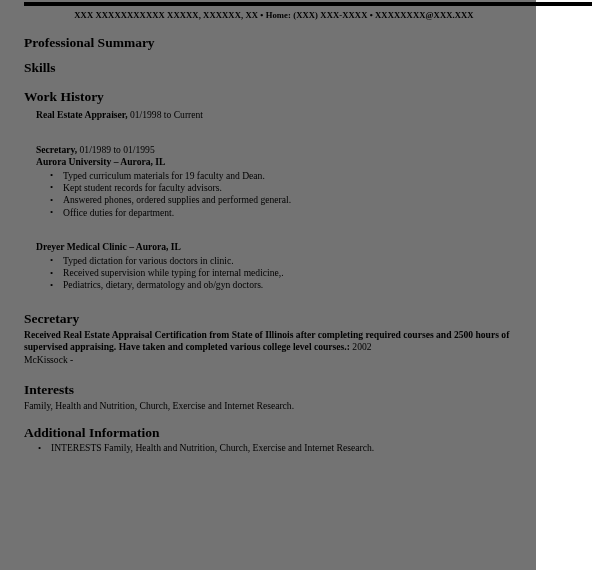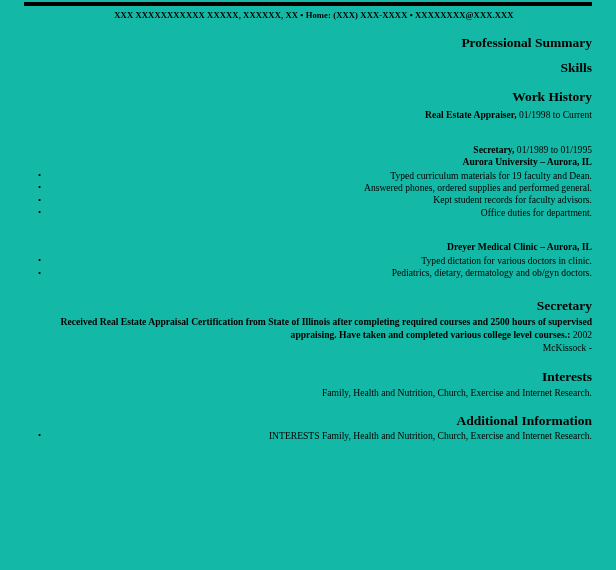--- a/index.html
+++ b/index.html
@@ -10,23 +10,23 @@
   }
   body {
     width: 616px;
     height: 570px;
     font-family: "Liberation Serif", "DejaVu Serif", serif;
     color: #000000;
     overflow: hidden;
   }
   .page {
     position: relative;
-    width: 616px;
+    width: 536px;
     height: 570px;
-    background: #14b8a6;
+    background: #737373;
     box-sizing: border-box;
   }
   .top-rule {
     position: absolute;
     top: 2px;
     left: 24px;
     width: 568px;
     height: 4px;
     background: #000000;
   }
@@ -42,37 +42,36 @@
     text-align: center;
     font-size: 8.6px;
     font-weight: bold;
     letter-spacing: 0.1px;
     line-height: 12px;
     white-space: nowrap;
     margin: 0 0 0 12px;
   }
   .section {
     margin: 0;
-    text-align: right;
   }
   .section-heading {
     font-size: 13.5px;
     font-weight: bold;
     line-height: 16px;
     margin: 0;
     padding: 0;
   }
   .sec-prof { margin-top: 14px; }
   .sec-skills { margin-top: 9px; }
   .sec-work { margin-top: 13px; }
   .sec-edu { margin-top: 19px; }
   .sec-int { margin-top: 15px; }
   .sec-addl { margin-top: 13px; }
 
-  .job { margin: 0; }
+  .job { margin: 12px; }
   .job-first { margin-top: 4px; }
   .job-gap { margin-top: 22px; }
   .job-title {
     font-size: 9.6px;
     font-weight: bold;
     line-height: 12.5px;
     margin: 0;
   }
   .job-title .dates {
     font-weight: normal;
@@ -154,30 +153,31 @@
       </div>
 
       <div class="job job-gap">
         <div class="job-title">
           <span>Secretary,</span>
           <span class="dates">01/1989 to 01/1995</span>
         </div>
         <div class="job-company">Aurora University – Aurora, IL</div>
         <ul class="bullets">
           <li>Typed curriculum materials for 19 faculty and Dean.</li>
+          <li>Kept student records for faculty advisors.</li>
           <li>Answered phones, ordered supplies and performed general.</li>
-          <li>Kept student records for faculty advisors.</li>
           <li>Office duties for department.</li>
         </ul>
       </div>
 
       <div class="job job-gap">
         <div class="job-company">Dreyer Medical Clinic – Aurora, IL</div>
         <ul class="bullets">
           <li>Typed dictation for various doctors in clinic.</li>
+          <li>Received supervision while typing for internal medicine,.</li>
           <li>Pediatrics, dietary, dermatology and ob/gyn doctors.</li>
         </ul>
       </div>
     </div>
 
     <div class="section sec-edu">
       <div class="section-heading">Secretary</div>
       <div class="edu-body">
         <span>Received Real Estate Appraisal Certification from State of Illinois after completing required courses and 2500 hours of supervised appraising. Have taken and completed various college level courses.:</span>
         <span class="reg">2002</span>

